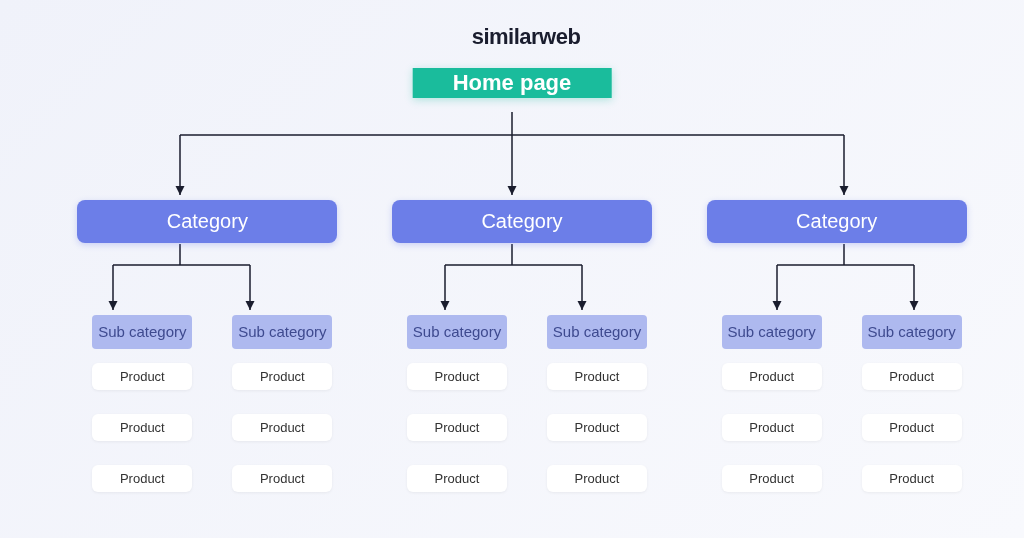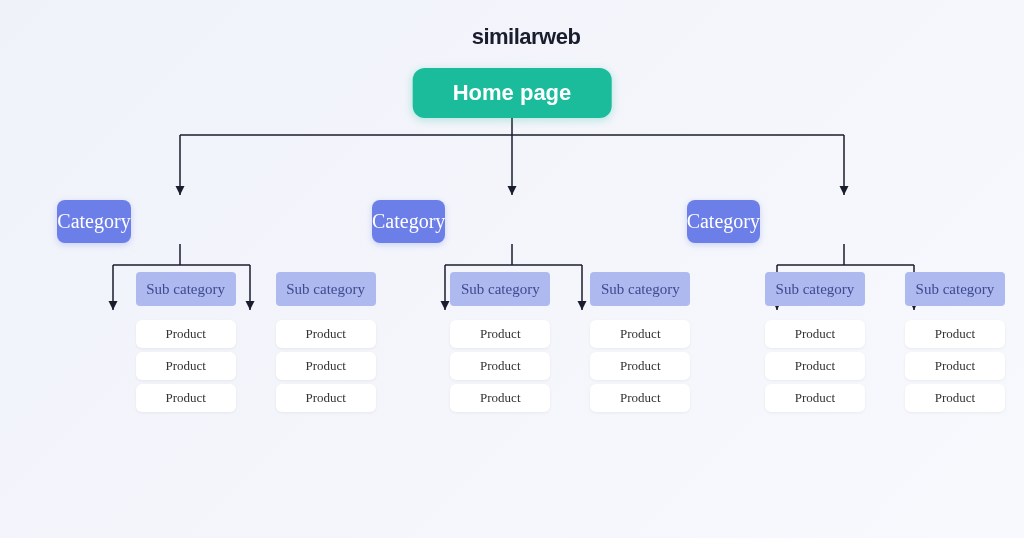--- a/index.html
+++ b/index.html
@@ -32,40 +32,39 @@
     }
     .home-node {
       position: absolute;
       top: 68px;
       left: 50%;
       transform: translateX(-50%);
       background: #1abc9c;
       color: #fff;
       font-size: 22px;
       font-weight: 600;
-      padding: 12px 40px;
-      border-radius: 12px;
+      padding: 2px 40px;
+      border-radius: 0;
       box-shadow: 0 2px 8px rgba(26,188,156,0.3);
       white-space: nowrap;
     }
     .categories-row {
       position: absolute;
       top: 200px;
       left: 0;
       width: 100%;
       display: flex;
       justify-content: space-around;
       padding: 0 40px;
     }
     .category-column {
       display: flex;
-      flex-direction: row;
-      align-items: flex-start;
+      flex-direction: column;
+      align-items: flex-end;
       width: 280px;
-      font-family: Liberation Serif, serif;
     }
     .category-node {
       background: #6c7ee8;
       color: #fff;
       font-size: 20px;
       font-weight: 500;
       padding: 10px 0;
       width: 260px;
       text-align: center;
       border-radius: 8px;
@@ -89,21 +88,21 @@
       font-weight: 500;
       padding: 8px 4px;
       width: 100px;
       text-align: center;
       border-radius: 4px;
       line-height: 1.2;
     }
     .products-column {
       display: flex;
       flex-direction: column;
-      gap: 4px;
+      gap: 24px;
       margin-top: 14px;
     }
     .product-node {
       background: #fff;
       color: #333;
       font-size: 13px;
       font-weight: 400;
       padding: 6px 0;
       width: 100px;
       text-align: center;

